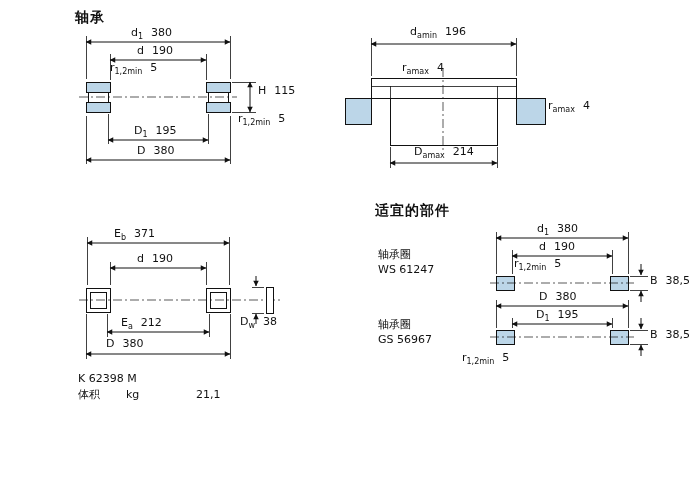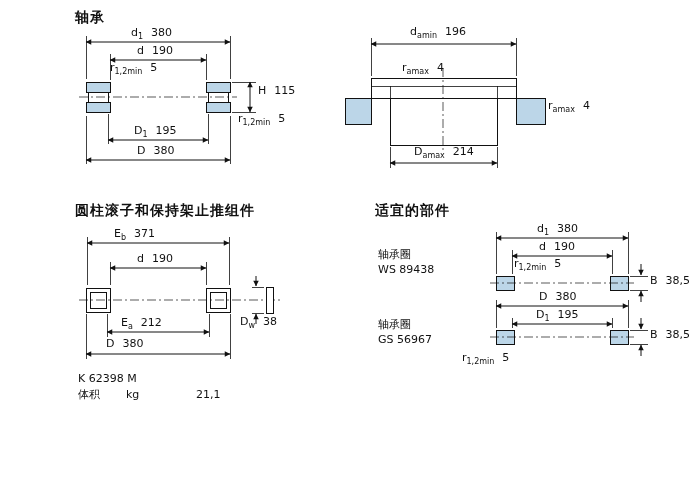--- a/index.html
+++ b/index.html
@@ -180,37 +180,36 @@
   <div class="lbl" style="left:258px;top:85px"><span>H</span><sub></sub><span class="val">115</span></div>
   <div class="lbl" style="left:238px;top:113px"><span>r</span><sub>1,2min</sub><span class="val">5</span></div>
   <div class="lbl" style="left:134px;top:125px"><span>D</span><sub>1</sub><span class="val">195</span></div>
   <div class="lbl" style="left:137px;top:145px"><span>D</span><sub></sub><span class="val">380</span></div>
 
   <div class="lbl" style="left:410px;top:26px"><span>d</span><sub>amin</sub><span class="val">196</span></div>
   <div class="lbl" style="left:402px;top:62px"><span>r</span><sub>amax</sub><span class="val">4</span></div>
   <div class="lbl" style="left:548px;top:100px"><span>r</span><sub>amax</sub><span class="val">4</span></div>
   <div class="lbl" style="left:414px;top:146px"><span>D</span><sub>amax</sub><span class="val">214</span></div>
 
-  <div class="lbl title" style="left:75px;top:202px">圆柱滚子和保持架止推组件</div>
   <div class="lbl" style="left:114px;top:228px"><span>E</span><sub>b</sub><span class="val">371</span></div>
   <div class="lbl" style="left:137px;top:253px"><span>d</span><sub></sub><span class="val">190</span></div>
   <div class="lbl" style="left:240px;top:316px"><span>D</span><sub>w</sub><span class="val">38</span></div>
   <div class="lbl" style="left:121px;top:317px"><span>E</span><sub>a</sub><span class="val">212</span></div>
   <div class="lbl" style="left:106px;top:338px"><span>D</span><sub></sub><span class="val">380</span></div>
   <div class="lbl" style="left:78px;top:373px">K 62398 M</div>
   <div class="lbl" style="left:78px;top:389px">体积</div>
   <div class="lbl" style="left:126px;top:389px">kg</div>
   <div class="lbl" style="left:196px;top:389px">21,1</div>
 
   <div class="lbl title" style="left:375px;top:202px">适宜的部件</div>
   <div class="lbl" style="left:537px;top:223px"><span>d</span><sub>1</sub><span class="val">380</span></div>
   <div class="lbl" style="left:539px;top:241px"><span>d</span><sub></sub><span class="val">190</span></div>
   <div class="lbl" style="left:514px;top:258px"><span>r</span><sub>1,2min</sub><span class="val">5</span></div>
   <div class="lbl" style="left:378px;top:249px">轴承圈</div>
-  <div class="lbl" style="left:378px;top:264px">WS 89438</div>
+  <div class="lbl" style="left:378px;top:264px">WS 61247</div>
   <div class="lbl" style="left:650px;top:275px"><span>B</span><sub></sub><span class="val">38,5</span></div>
   <div class="lbl" style="left:539px;top:291px"><span>D</span><sub></sub><span class="val">380</span></div>
   <div class="lbl" style="left:536px;top:309px"><span>D</span><sub>1</sub><span class="val">195</span></div>
   <div class="lbl" style="left:378px;top:319px">轴承圈</div>
   <div class="lbl" style="left:378px;top:334px">GS 56967</div>
   <div class="lbl" style="left:650px;top:329px"><span>B</span><sub></sub><span class="val">38,5</span></div>
   <div class="lbl" style="left:462px;top:352px"><span>r</span><sub>1,2min</sub><span class="val">5</span></div>
 
 </div>
 

